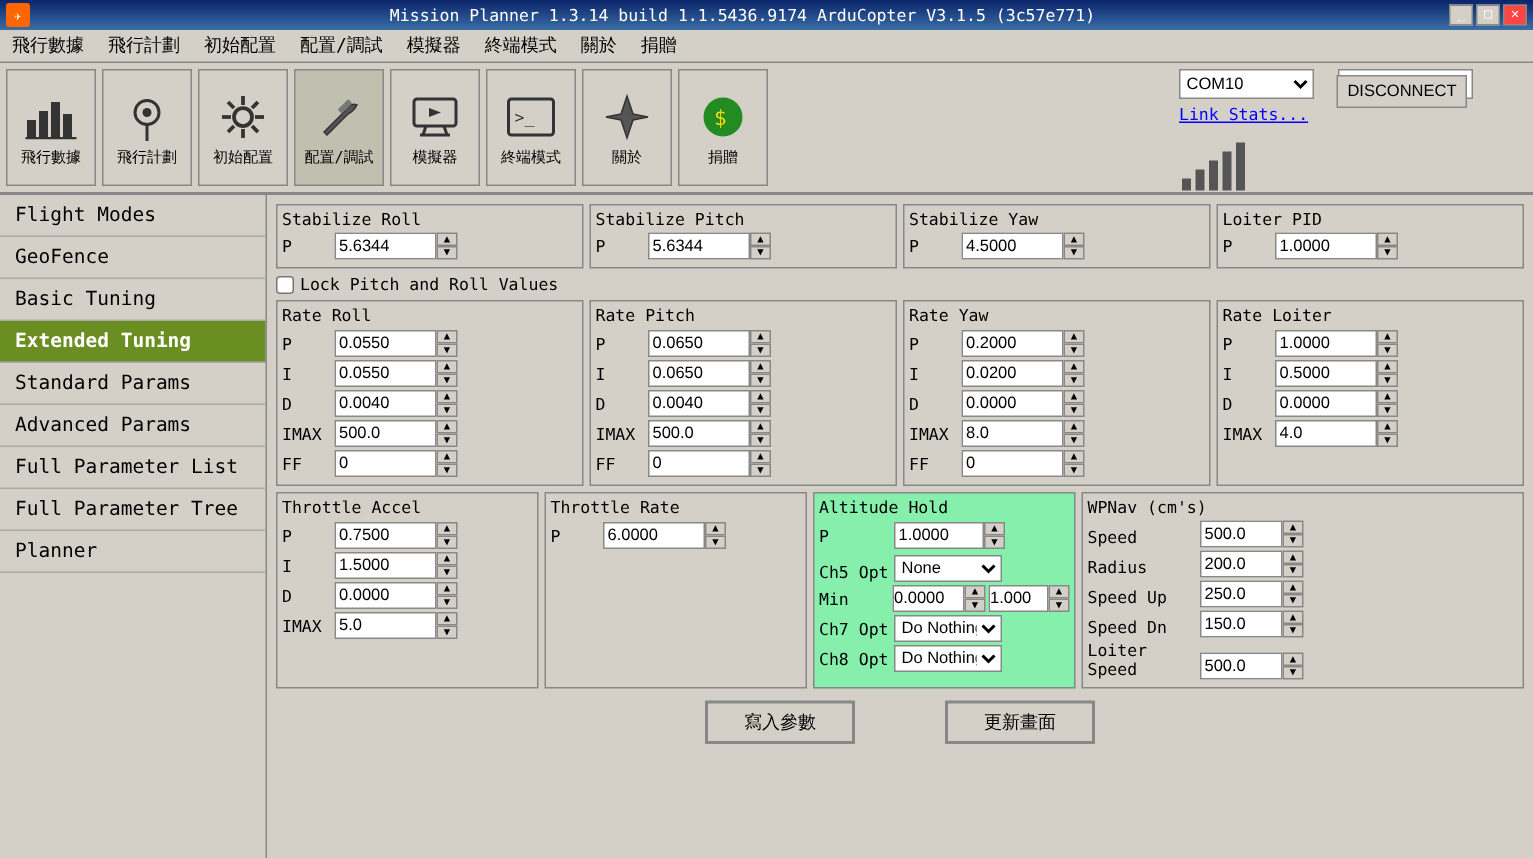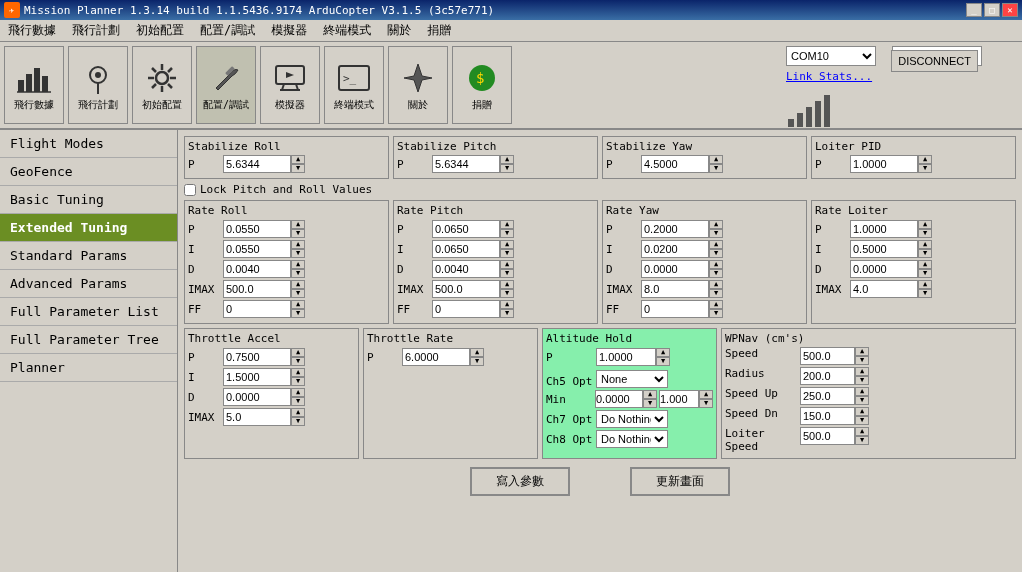--- a/index.html
+++ b/index.html
@@ -1,21 +1,21 @@
 <!DOCTYPE html>
 <html><head>
   <meta charset="utf-8">
   <style>
     * { box-sizing: border-box; margin: 0; padding: 0; }
     body { font-family: 'MS Gothic', monospace, sans-serif; font-size: 11px; background: #d4d0c8; color: #000; width: 1022px; height: 572px; overflow: hidden; }
     
     
     #titlebar { background: linear-gradient(to bottom, #0a246a, #3a6ea5); color: white; height: 20px; display: flex; align-items: center; padding: 0 4px; font-size: 11px; }
     #titlebar-icon { width: 16px; height: 16px; margin-right: 4px; background: #ff6600; border-radius: 2px; display: inline-block; font-size: 8px; display:flex;align-items:center;justify-content:center; }
-    #titlebar-title { flex: 1; font-size: 11px; }
+    #titlebar-title { flex: 1; font-size: 11px; text-align: center; }
     #titlebar-buttons { display: flex; gap: 2px; }
     .tb-btn { width: 16px; height: 14px; background: #d4d0c8; border: 1px solid #888; display: flex; align-items: center; justify-content: center; font-size: 9px; cursor: pointer; }
     
     
     #menubar { background: #d4d0c8; height: 22px; display: flex; align-items: center; border-bottom: 1px solid #888; }
     .menu-item { padding: 2px 8px; font-size: 12px; cursor: pointer; }
     
     
     #toolbar { background: #d4d0c8; height: 88px; display: flex; align-items: center; border-bottom: 2px solid #888; padding: 4px; gap: 4px; position: relative; }
     .toolbar-btn { width: 60px; height: 78px; background: #d4d0c8; border: 1px solid #888; display: flex; flex-direction: column; align-items: center; justify-content: center; cursor: pointer; font-size: 10px; }
@@ -59,21 +59,21 @@
     
     
     .rate-grid { display: grid; grid-template-columns: 1fr 1fr 1fr 1fr; gap: 4px; margin-bottom: 4px; }
     
     
     .bottom-grid { display: grid; grid-template-columns: 175px 175px 175px 1fr; gap: 4px; }
     
     
     .wpnav-group { border: 1px solid #888; background: #d4d0c8; padding: 3px; }
     .wpnav-title { font-size: 11px; margin-bottom: 2px; }
-    .wpnav-row { display: flex; align-items: flex-start; margin-bottom: 2px; }
+    .wpnav-row { display: flex; align-items: flex-end; margin-bottom: 2px; }
     .wpnav-label { width: 75px; font-size: 11px; }
     .wpnav-input { width: 55px; height: 18px; border: 1px solid #888; background: white; font-size: 11px; padding: 1px 2px; }
     
     
     .alt-group { border: 1px solid #888; background: #86efac; padding: 3px; }
     .alt-row { display: flex; align-items: center; margin-bottom: 2px; }
     .alt-label { width: 50px; font-size: 11px; }
     .alt-select { height: 18px; font-size: 11px; background: white; border: 1px solid #888; width: 72px; }
     
     

